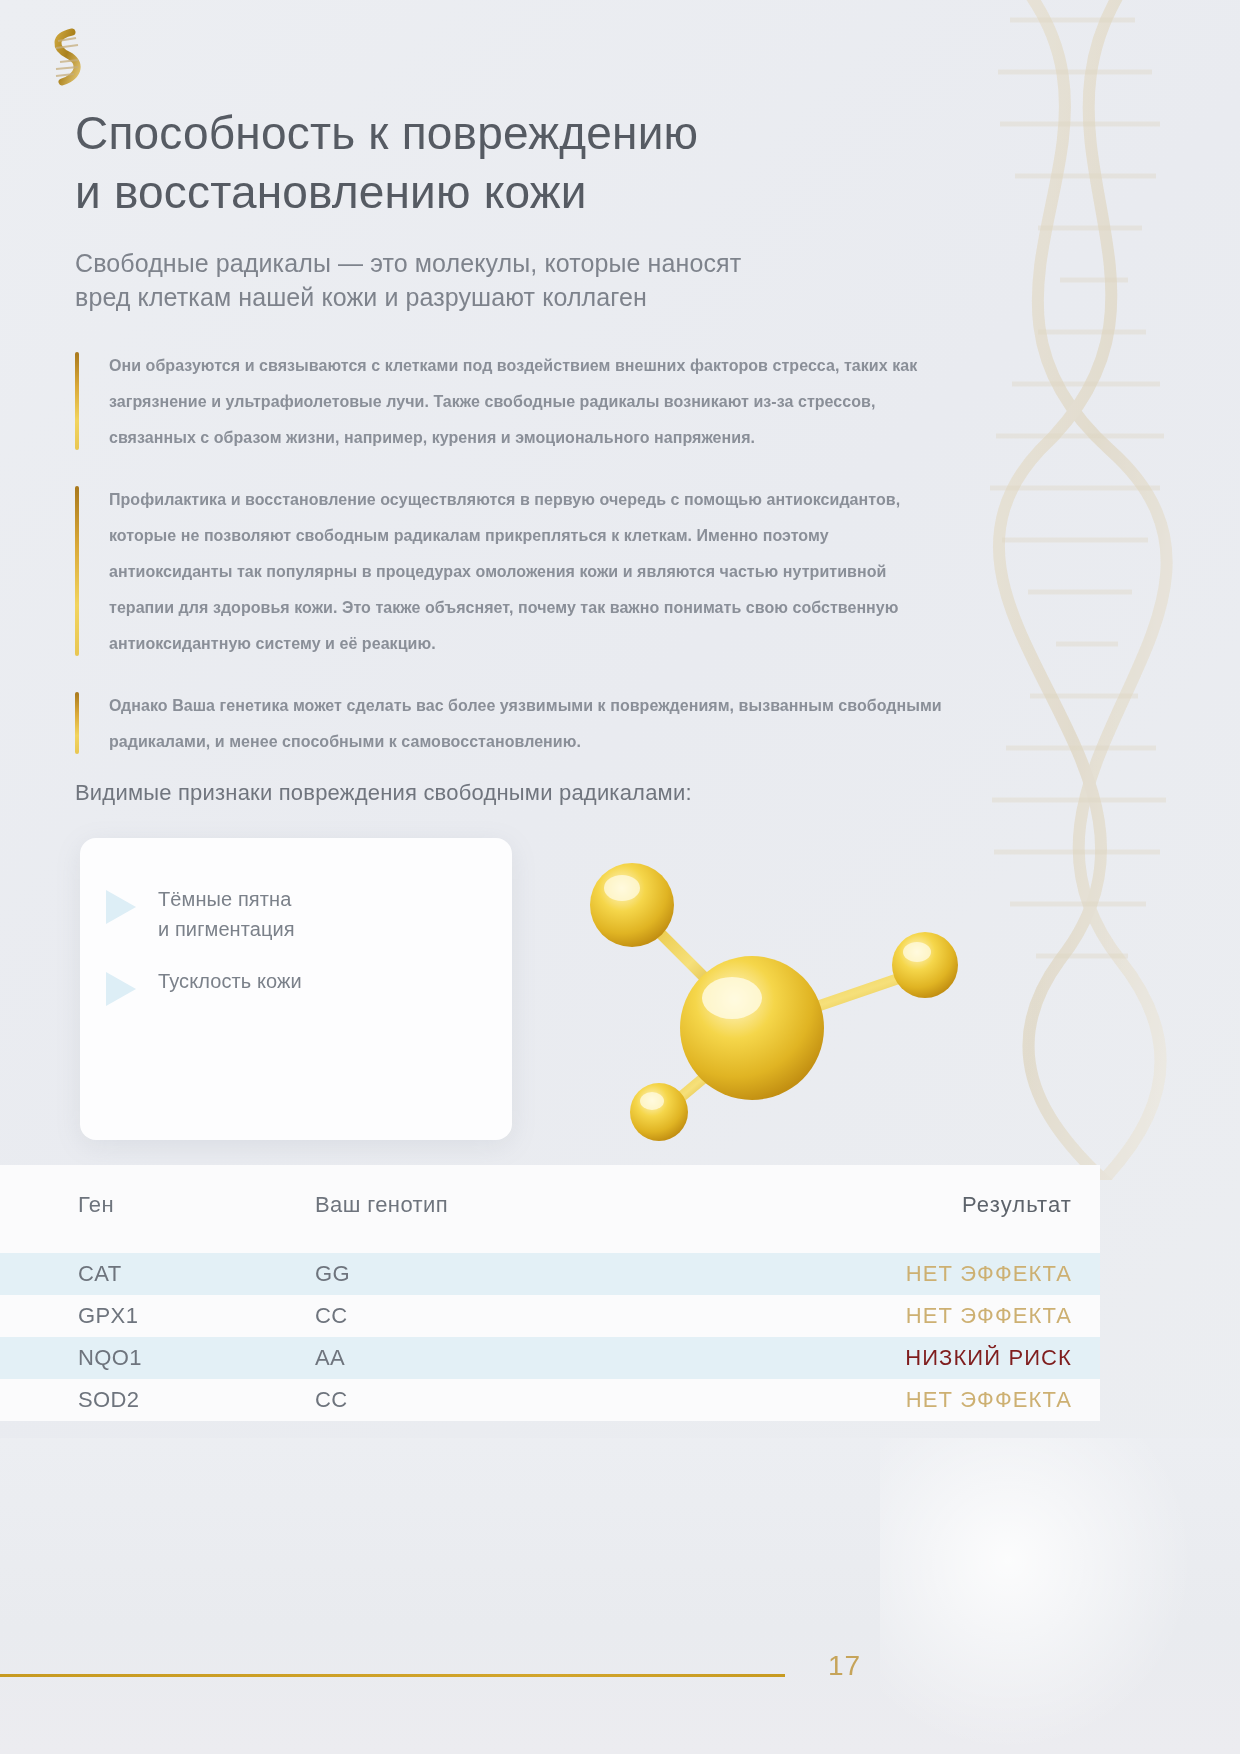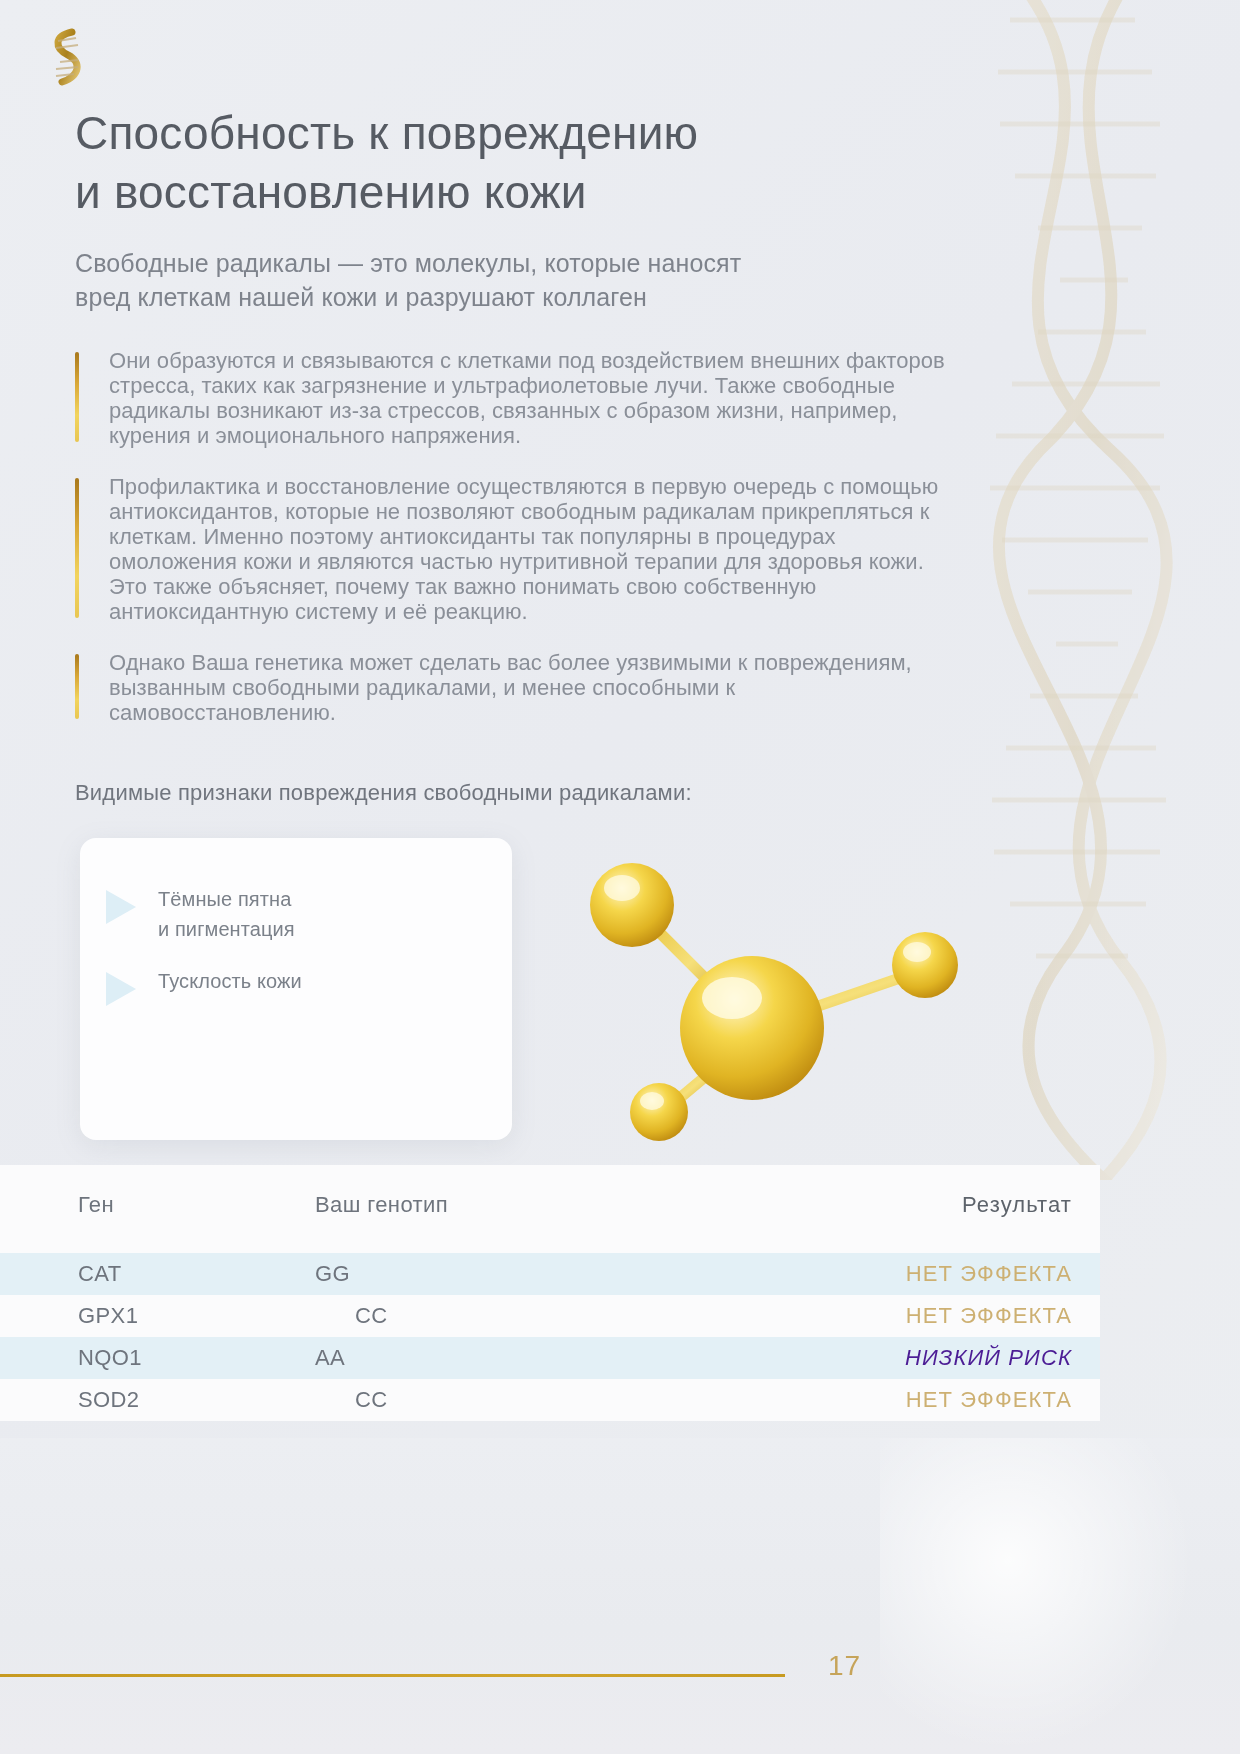--- a/index.html
+++ b/index.html
@@ -50,21 +50,21 @@
   .paras{ position:absolute; left:75px; top:348px; width:880px; }
   .para{
     position:relative; padding-left:34px; margin-bottom:26px;
   }
   .para .bar{
     position:absolute; left:0; top:4px; bottom:6px; width:4px;
     background:linear-gradient(180deg,#a8781c 0%,#d9a838 35%,#f2d45e 70%,#e8c652 100%);
     border-radius:2px;
   }
   .para p{
-    font-size:22px; line-height:25px; font-weight:400;
+    font-size:16px; line-height:36px; font-weight:700;
     color:#8a8f98; letter-spacing:.05px;
   }
 
   
   .signs-head{
     position:absolute; left:75px; top:780px; width:900px;
     font-size:22px; font-weight:300; color:#70757e; letter-spacing:.2px;
   }
 
   
@@ -88,36 +88,36 @@
   }
 
   
   .table{
     position:absolute; left:0; top:1165px; width:1100px;
     background:#fbfbfc;
   }
   .trow{ display:flex; align-items:center; height:42px; }
   .trow.head{ height:80px; background:#fbfbfc; }
   .trow.alt{ background:#e3f0f6;align-items:center; }
-  .trow.plain{ background:#fbfbfc;gap:40px; }
+  .trow.plain{ background:#fbfbfc; }
   .c1{ width:315px; padding-left:78px; }
   .c2{ width:400px; }
   .c3{ flex:1; padding-right:28px; text-align:right; }
   .head .c1,.head .c2,.head .c3{
     font-size:28px; font-weight:300; color:#5d636b; letter-spacing:.3px;
   }
   .head .c3{ text-align:right; }
   .trow .c1,.trow .c2{
     font-size:22px; font-weight:300; color:#6e747d; letter-spacing:.4px;
   }
   .trow .c3{
     font-size:22px; font-weight:300; letter-spacing:1.1px;
   }
   .res-gold{ color:#cdb072; }
-  .res-green{ color:#4c1d95;font-style:italic; }
+  .res-green{ color:#7f1d1d; }
   .table-gap{ height:8px; background:#fbfbfc; }
 
   
   .bottom-bg{
     position:absolute; left:0; top:1438px; width:1240px; height:316px;
     background:linear-gradient(180deg,#eceef2 0%,#e9ebef 60%,#ececf0 100%);
     overflow:hidden;
   }
   .bottom-blob{
     position:absolute; right:40px; top:-10px; width:320px; height:330px;

